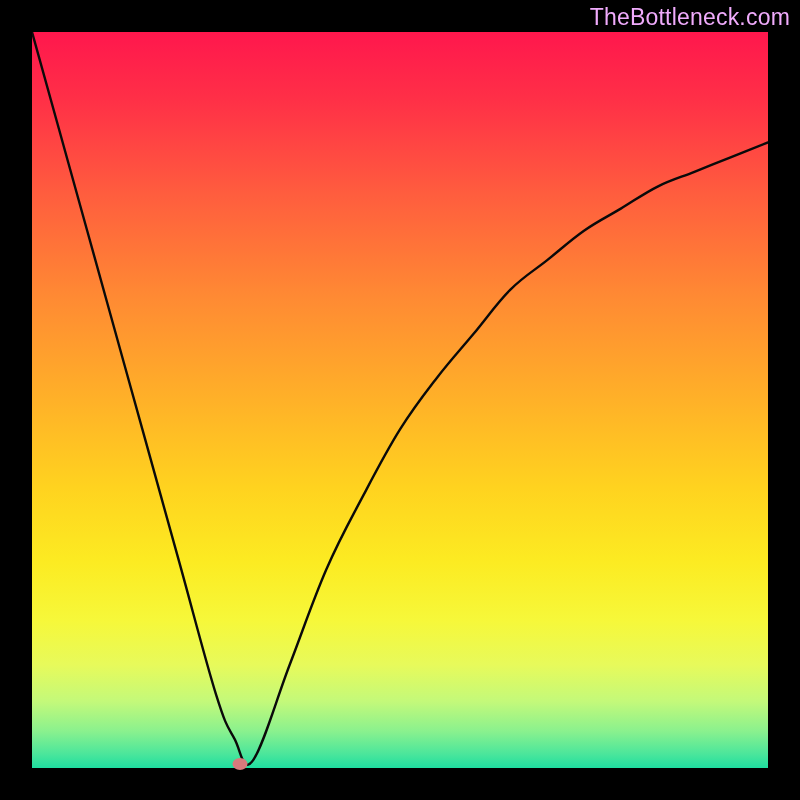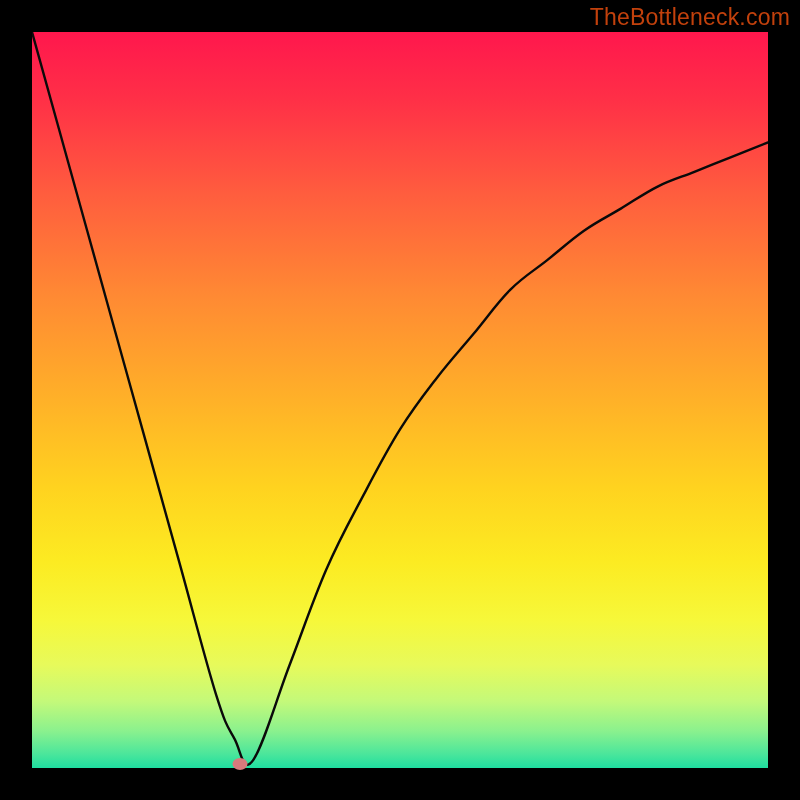--- a/index.html
+++ b/index.html
@@ -39,21 +39,21 @@
       #c3f97a 91%,
       #8af18e 95%,
       #4de69b 98%,
       #1fdea0 100%
     );
   }
   .watermark {
     position: absolute;
     top: 4px;
     right: 10px;
-    color: #c2410c;
+    color: #f0abfc;
     font-size: 23px;
     font-weight: 500;
     letter-spacing: 0.2px;
     user-select: none;
   }
   svg.curve {
     position: absolute;
     top: 0;
     left: 0;
     width: 736px;

